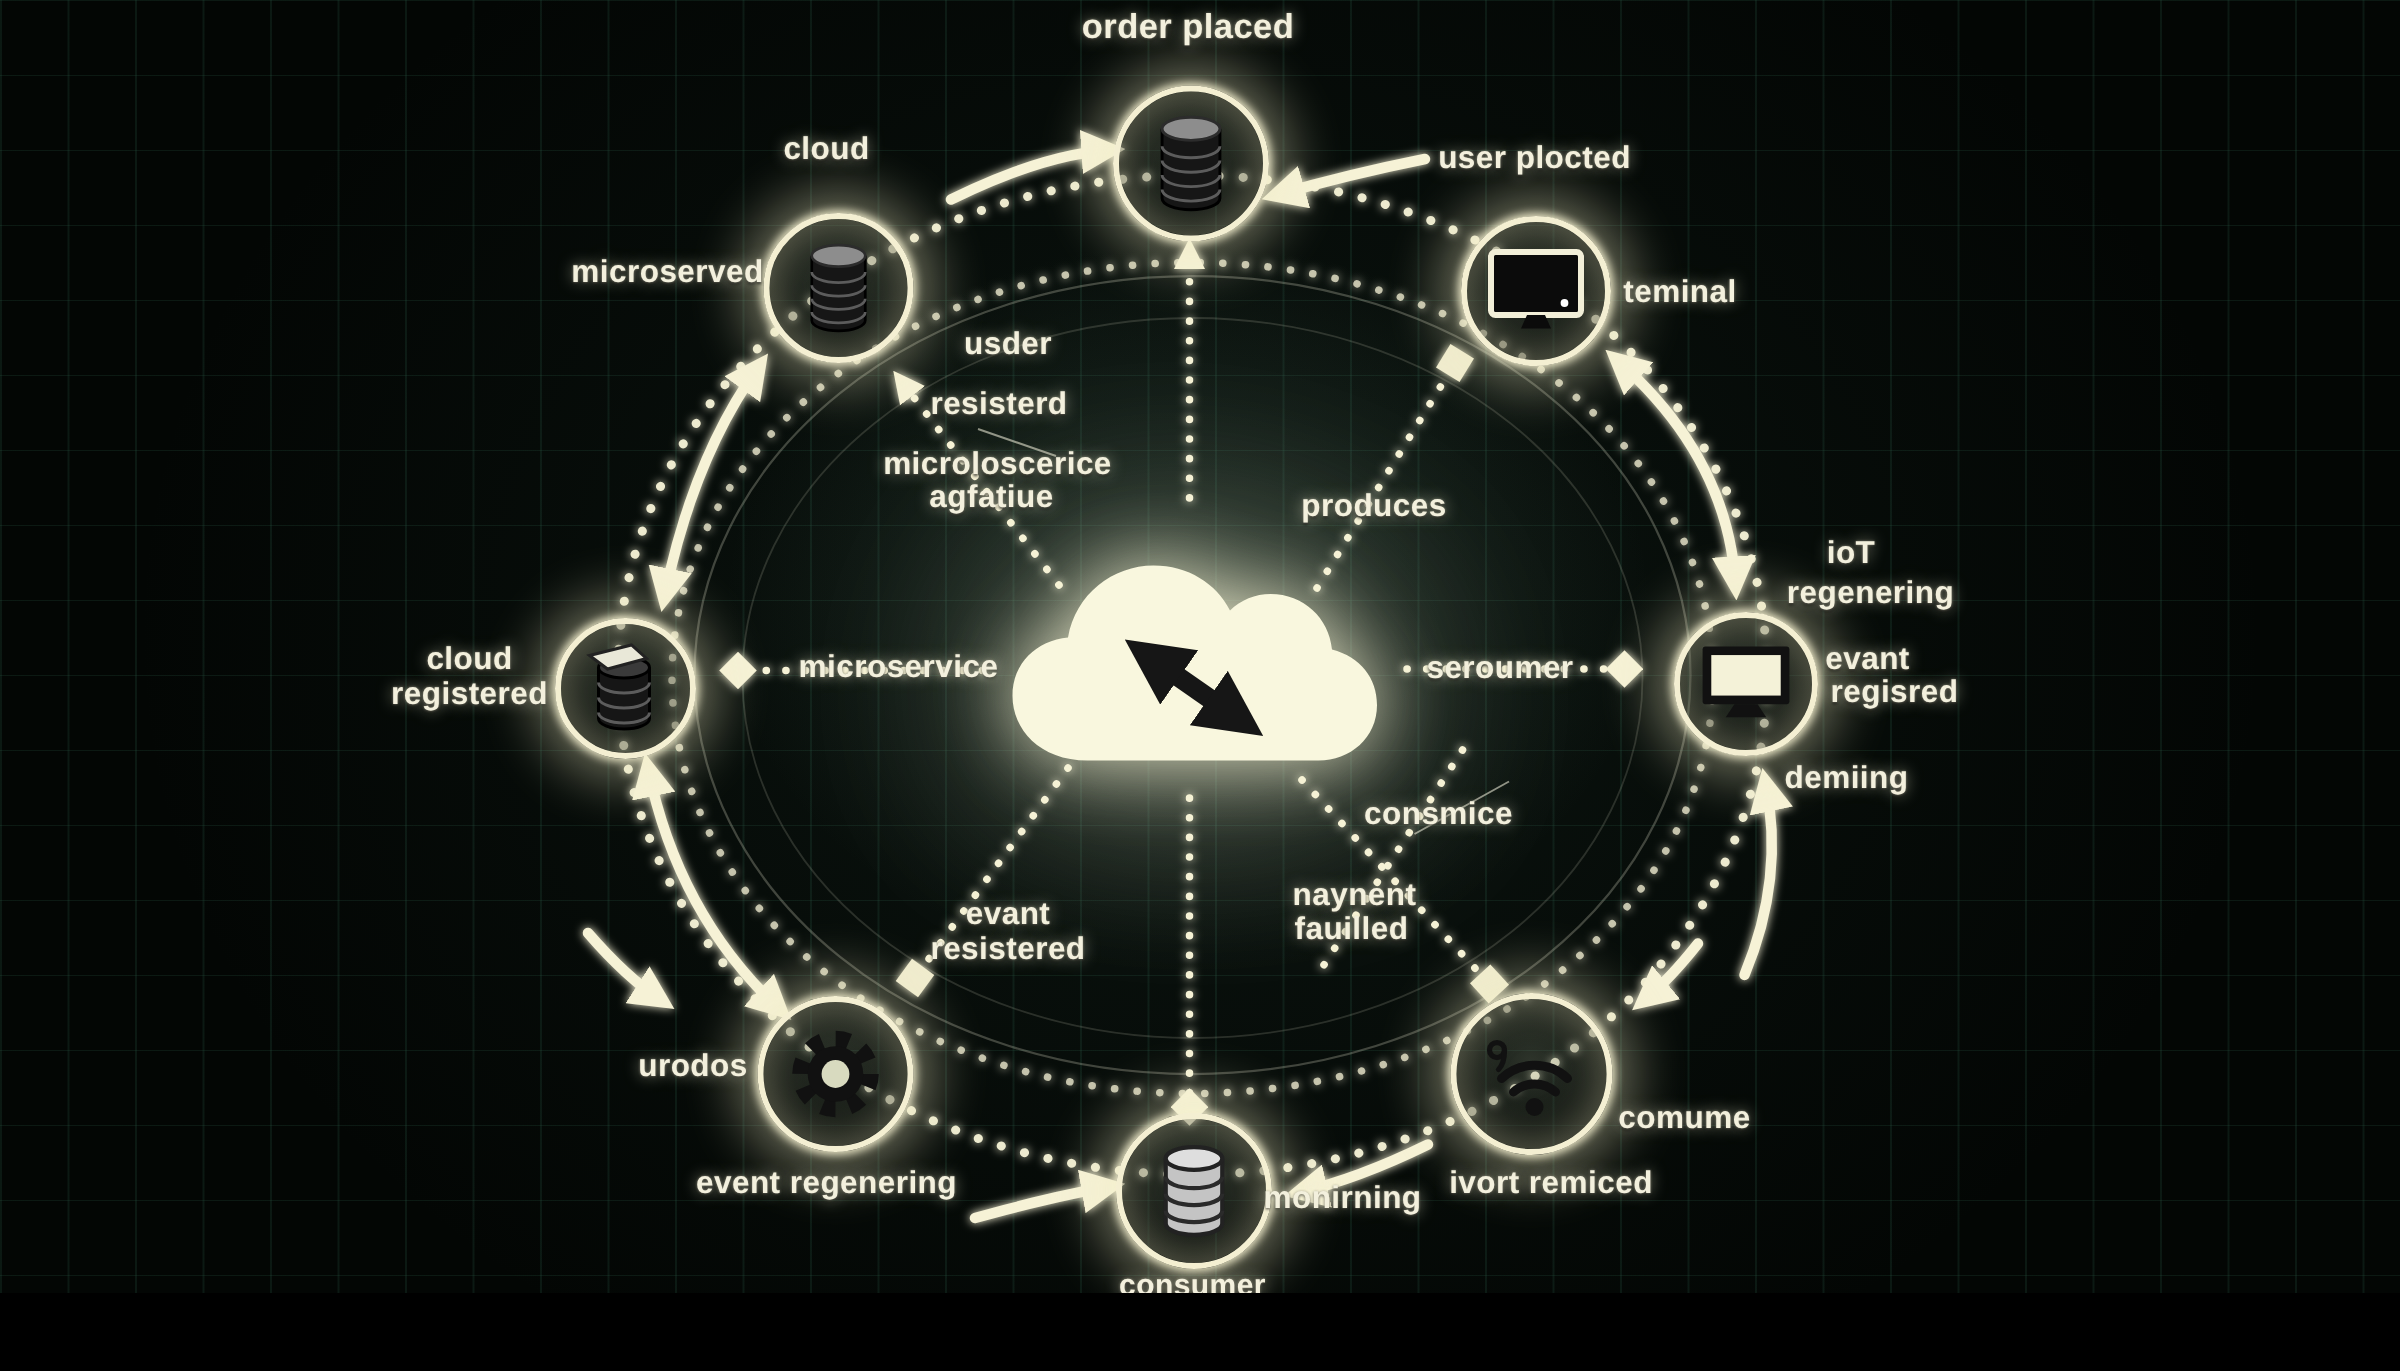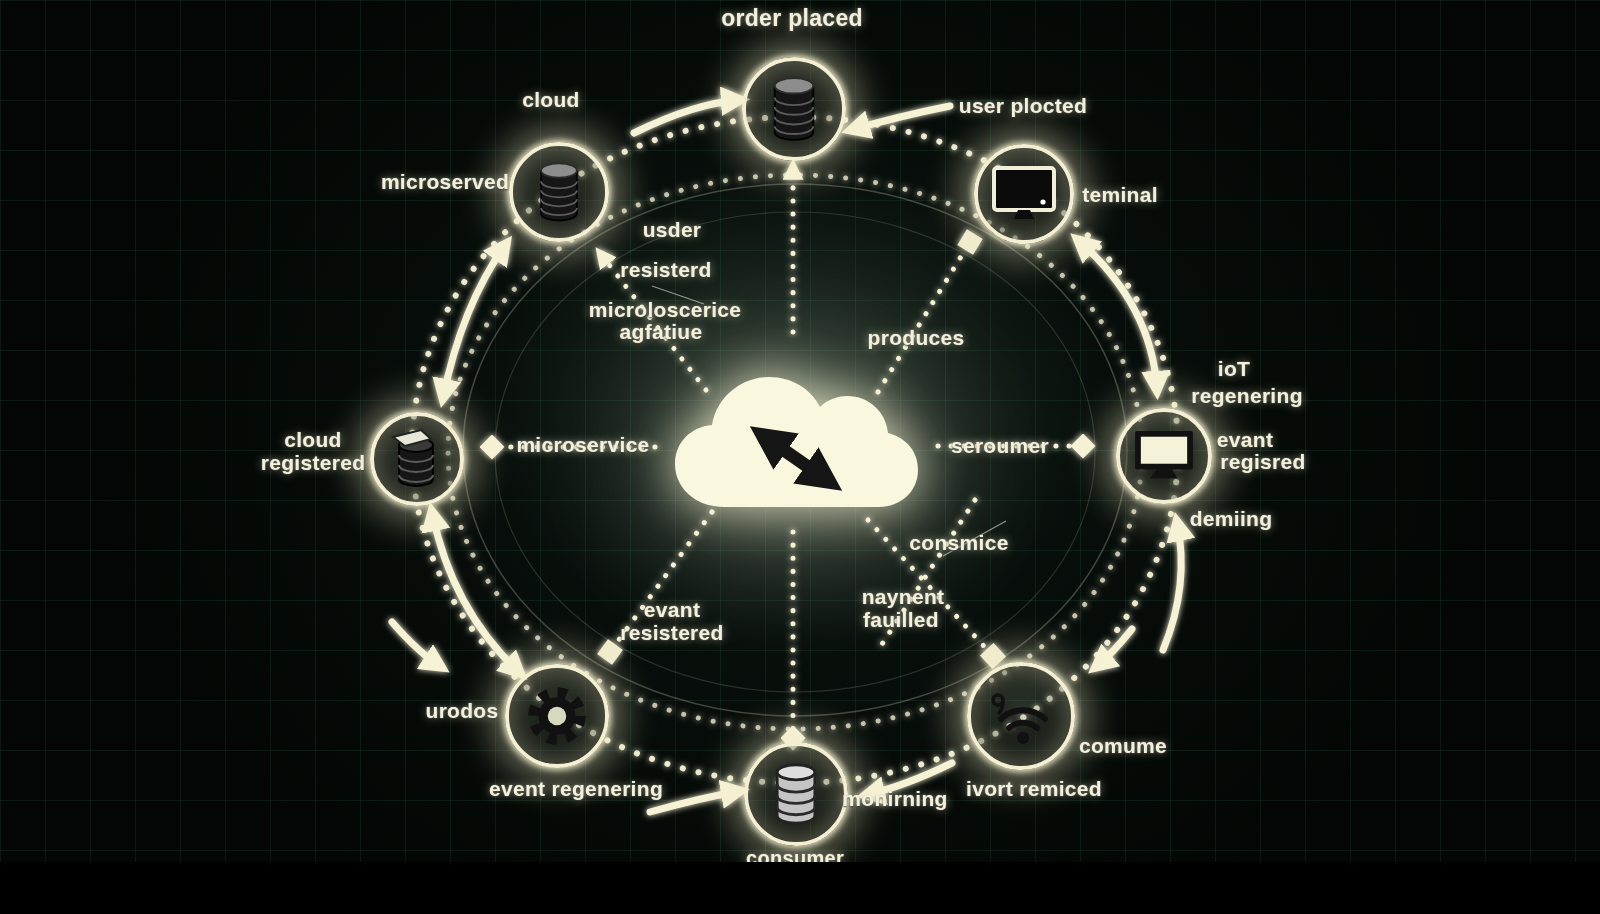--- a/index.html
+++ b/index.html
@@ -177,35 +177,35 @@
   <div class="lbl" style="left:1120px;top:195px;">teminal</div>
 
   <div class="lbl" style="left:672px;top:230px;">usder</div>
   <div class="lbl" style="left:666px;top:270px;">resisterd</div>
   <div class="lbl" style="left:665px;top:310px;">microloscerice</div>
   <div class="lbl" style="left:661px;top:332px;">agfatiue</div>
   <div class="lbl" style="left:916px;top:338px;">produces</div>
 
   <div class="lbl" style="left:313px;top:440px;">cloud</div>
   <div class="lbl" style="left:313px;top:463px;">registered</div>
-  <div class="lbl" style="left:575px;top:445px;padding-left:16px;">microservice</div>
+  <div class="lbl" style="left:591px;top:445px;padding-left:16px;">microservice</div>
   <div class="lbl" style="left:1000px;top:446px;">seroumer</div>
 
   <div class="lbl" style="left:1234px;top:369px;">ioT</div>
   <div class="lbl" style="left:1247px;top:396px;">regenering</div>
   <div class="lbl" style="left:1245px;top:440px;">evant</div>
   <div class="lbl" style="left:1263px;top:462px;">regisred</div>
   <div class="lbl" style="left:1231px;top:519px;">demiing</div>
 
   <div class="lbl" style="left:672px;top:610px;">evant</div>
   <div class="lbl" style="left:672px;top:633px;">resistered</div>
   <div class="lbl" style="left:903px;top:597px;">naynent</div>
   <div class="lbl" style="left:901px;top:620px;">fauilled</div>
   <div class="lbl" style="left:959px;top:543px;">consmice</div>
 
   <div class="lbl" style="left:462px;top:711px;">urodos</div>
-  <div class="lbl" style="left:551px;top:789px;margin-left:25px;">event regenering</div>
+  <div class="lbl" style="left:551px;top:789px;">event regenering</div>
   <div class="lbl" style="left:1123px;top:746px;">comume</div>
   <div class="lbl" style="left:1034px;top:789px;">ivort remiced</div>
   <div class="lbl" style="left:895px;top:799px;">monirning</div>
   <div class="lbl" style="left:795px;top:858px;font-size:20px;">consumer</div>
 
 </div>
 
 </body></html>

